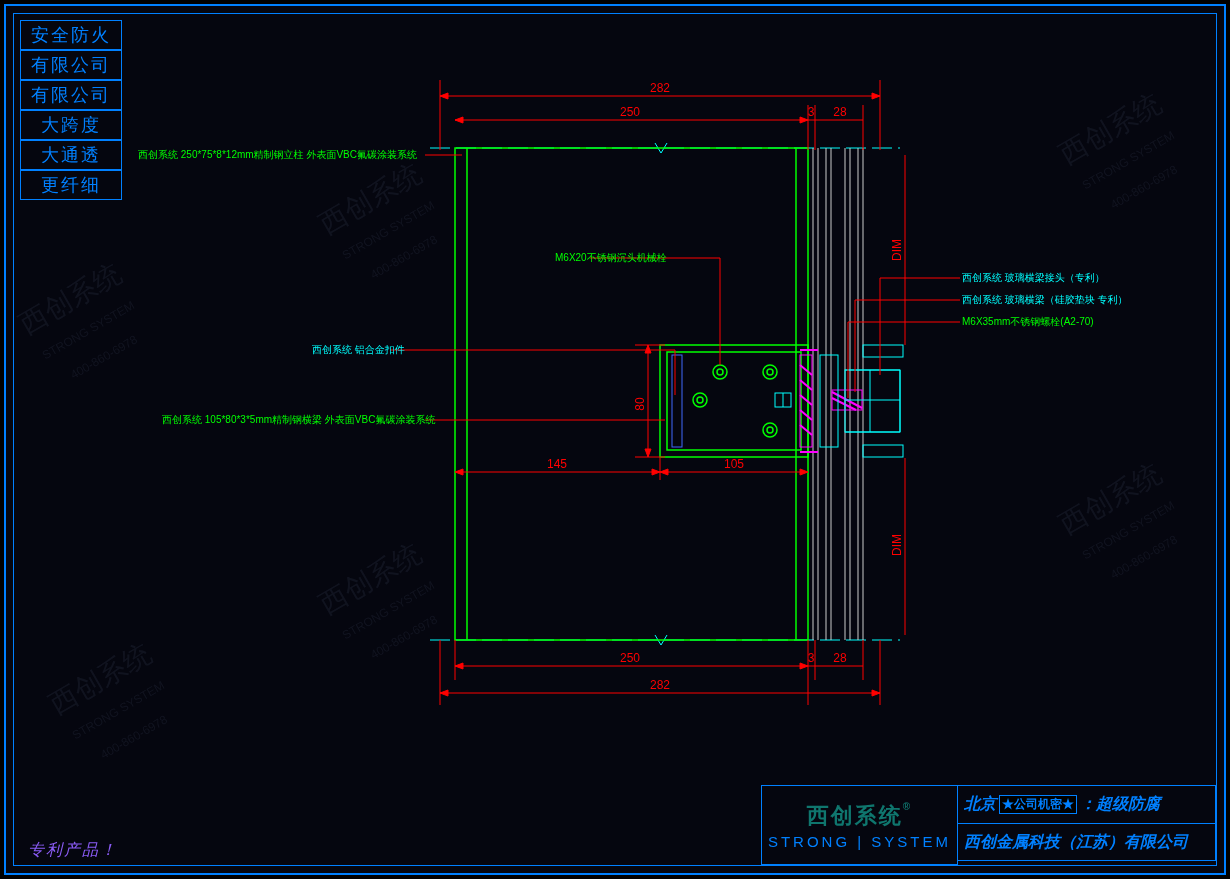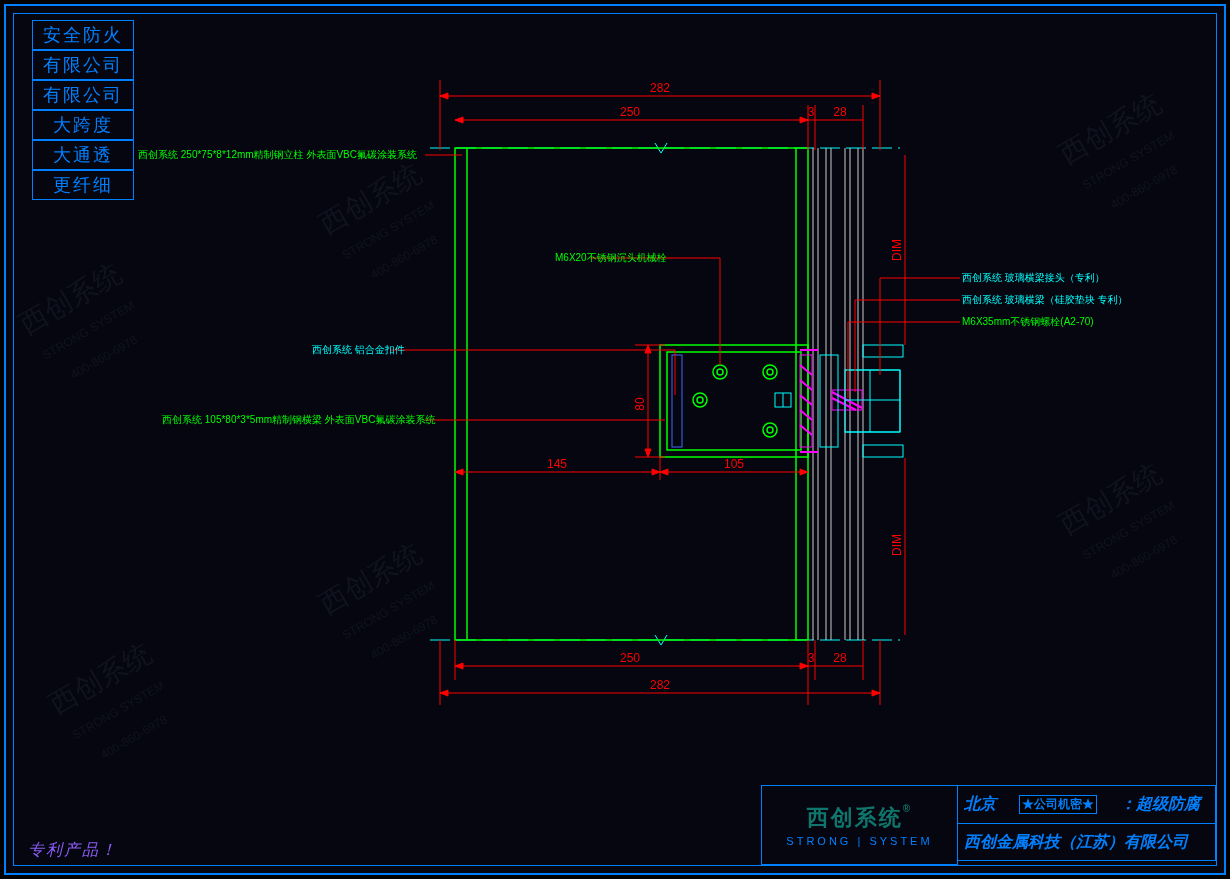--- a/index.html
+++ b/index.html
@@ -1,27 +1,27 @@
 <!DOCTYPE html>
 <html><head>
 <meta charset="utf-8">
 <style>
   html,body{margin:0;padding:0;background:#000;width:1230px;height:879px;overflow:hidden;font-family:"SimSun","Microsoft YaHei",sans-serif;}
   .frame{position:absolute;box-sizing:border-box;}
   .outer{left:4px;top:4px;width:1222px;height:871px;border:2px solid #0080ff;background:#05060f;}
   .inner{left:13px;top:13px;width:1204px;height:853px;border:1px solid #0080ff;}
   .badge-col{position:absolute;left:20px;top:20px;}
-  .badge{border:1px solid #0080ff;color:#0080ff;font-size:18px;text-align:center;padding:2px 8px;margin-bottom:0px;width:84px;letter-spacing:2px;margin-left:12px;}
+  .badge{border:1px solid #0080ff;color:#0080ff;font-size:18px;text-align:center;padding:2px 8px;margin-bottom:0px;width:84px;letter-spacing:2px;}
   .patent{position:absolute;left:28px;bottom:18px;color:#8b5cf6;font-size:16px;font-style:italic;letter-spacing:2px;}
   .title-block{position:absolute;right:14px;bottom:14px;display:flex;}
   .logo-box{border:1px solid #0080ff;width:195px;height:78px;display:flex;flex-direction:column;align-items:center;justify-content:center;}
   .logo-main{color:#0f766e;font-size:22px;font-weight:bold;letter-spacing:2px;}
-  .logo-sub{color:#0080ff;font-size:11px;letter-spacing:3px;margin-top:2px;}
+  .logo-sub{color:#0080ff;font-size:15px;letter-spacing:3px;margin-top:2px;}
   .info-col{display:flex;flex-direction:column;}
-  .info-row{border:1px solid #0080ff;border-left:none;height:38px;width:258px;display:flex;align-items:center;color:#0080ff;font-size:16px;font-style:italic;padding:0 6px;box-sizing:border-box;font-weight:bold;gap:20px;}
+  .info-row{border:1px solid #0080ff;border-left:none;height:38px;width:258px;display:flex;align-items:center;color:#0080ff;font-size:16px;font-style:italic;padding:0 6px;box-sizing:border-box;font-weight:bold;}
   .info-row.top{border-bottom:none;}
   .starbox{background:#000;border:1px solid #0080ff;color:#0080ff;font-size:12px;padding:0 2px;margin:0 3px;font-style:normal;font-weight:bold;}
   .canvas{position:absolute;left:0;top:0;width:1230px;height:879px;}
   text{font-family:"SimSun","Microsoft YaHei",sans-serif;}
   .dim{stroke:#ff0000;stroke-width:1;fill:none;}
   .dimtxt{fill:#ff0000;font-size:12px;text-anchor:middle;}
   .lbl-g{fill:#00ff00;font-size:10px;}
   .lbl-c{fill:#00ffff;font-size:10px;}
   .thin-c{stroke:#00ffff;stroke-width:1;fill:none;}
   .thin-w{stroke:#cccccc;stroke-width:1;fill:none;}

